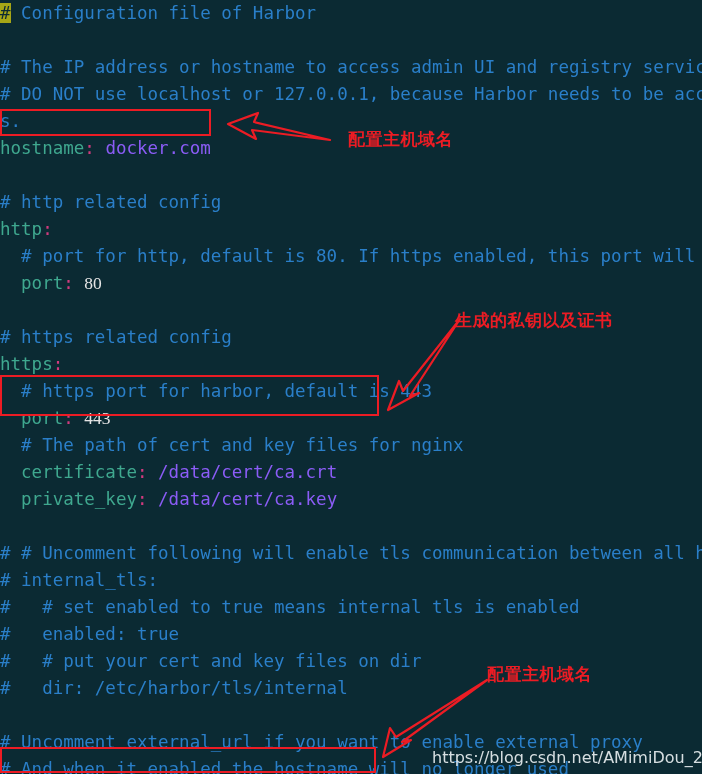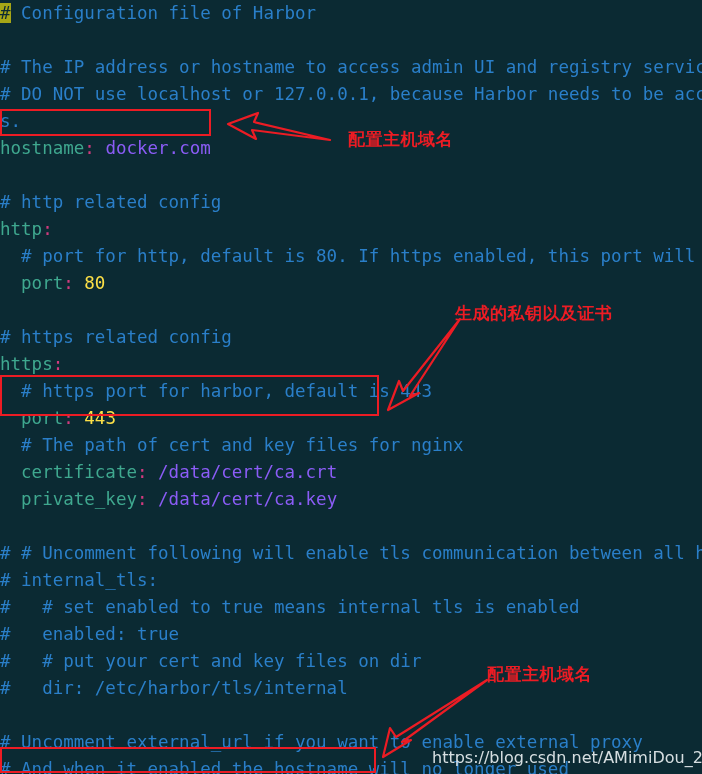--- a/index.html
+++ b/index.html
@@ -32,21 +32,21 @@
   }
   .ln {
     height: 27px;
     white-space: pre;
     overflow: hidden;
   }
   .cm   { color: #2a7fc9; }   
   .key  { color: #3fa88f; text-align: right; }   
   .pun  { color: #d13a7e; }   
   .val  { color: #8b5cf6; }   
-  .num  { color: #fde047; }   
+  .num  { color: #e5e5e5; font-family: Liberation Serif, serif; }   
   .cursor {
     background: #a6a616;
     color: #0b2a33;
   }
 
   
   .hl-box {
     position: absolute;
     border: 2px solid #ec1c24;
     box-sizing: border-box;
@@ -102,19 +102,19 @@
       <path d="M 388 410 L 399 381 L 403 391 L 460 319 L 410 396 L 419 393 Z" fill="none" stroke="#ec1c24" stroke-width="2.2" stroke-linejoin="round"></path>
     </g>
 
     <g fill="none" stroke="#ec1c24" stroke-width="2.2">
       <path d="M 383 757 L 390 728 L 396 737 L 487 680 L 402 742 L 411 740 Z" fill="none" stroke="#ec1c24" stroke-width="2.2" stroke-linejoin="round"></path>
     </g>
   </svg>
 
   <div id="annos">
       <div class="anno" style="left: 348px; top: 128px; color: rgb(236, 28, 36);">配置主机域名</div>
-      <div class="anno" style="left: 455px; top: 302px; color: rgb(236, 28, 36);">生成的私钥以及证书</div>
+      <div class="anno" style="left: 455px; top: 309px; color: rgb(236, 28, 36);">生成的私钥以及证书</div>
       <div class="anno" style="left: 487px; top: 663px; color: rgb(236, 28, 36);">配置主机域名</div>
     </div>
 
   <div class="watermark" style="left: 432px; top: 748px;">https://blog.csdn.net/AMimiDou_212</div>
 
 </div>
 
 </body></html>

